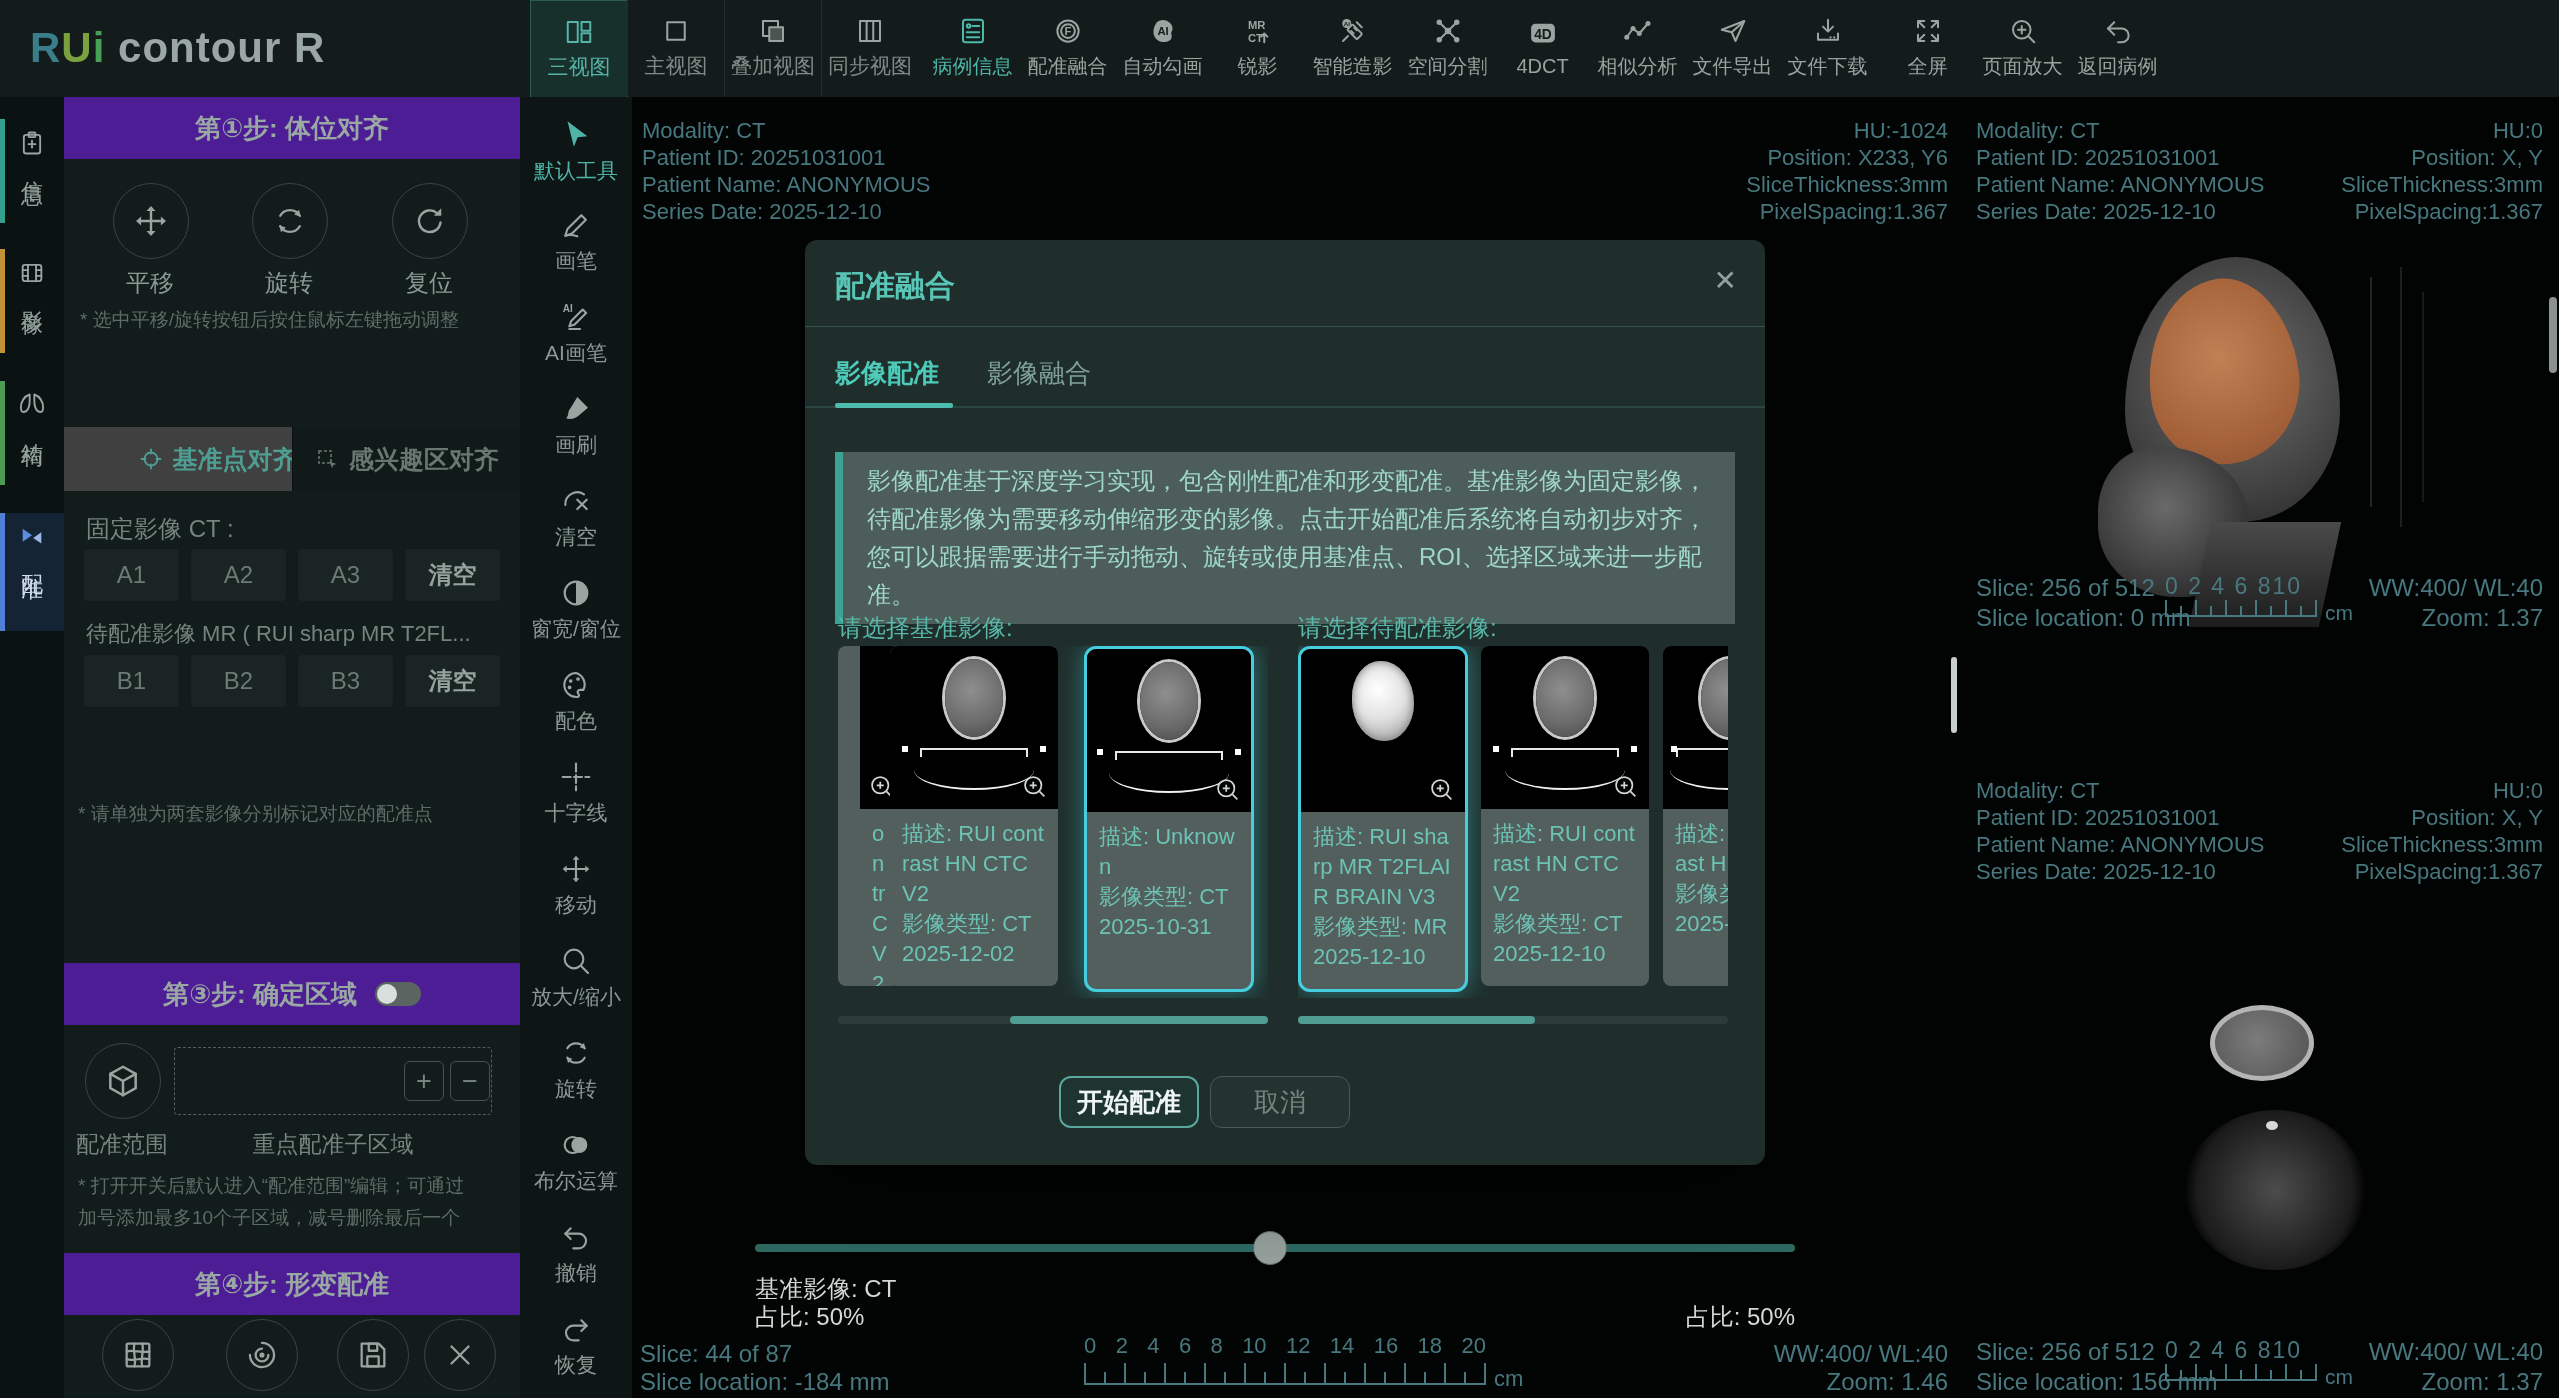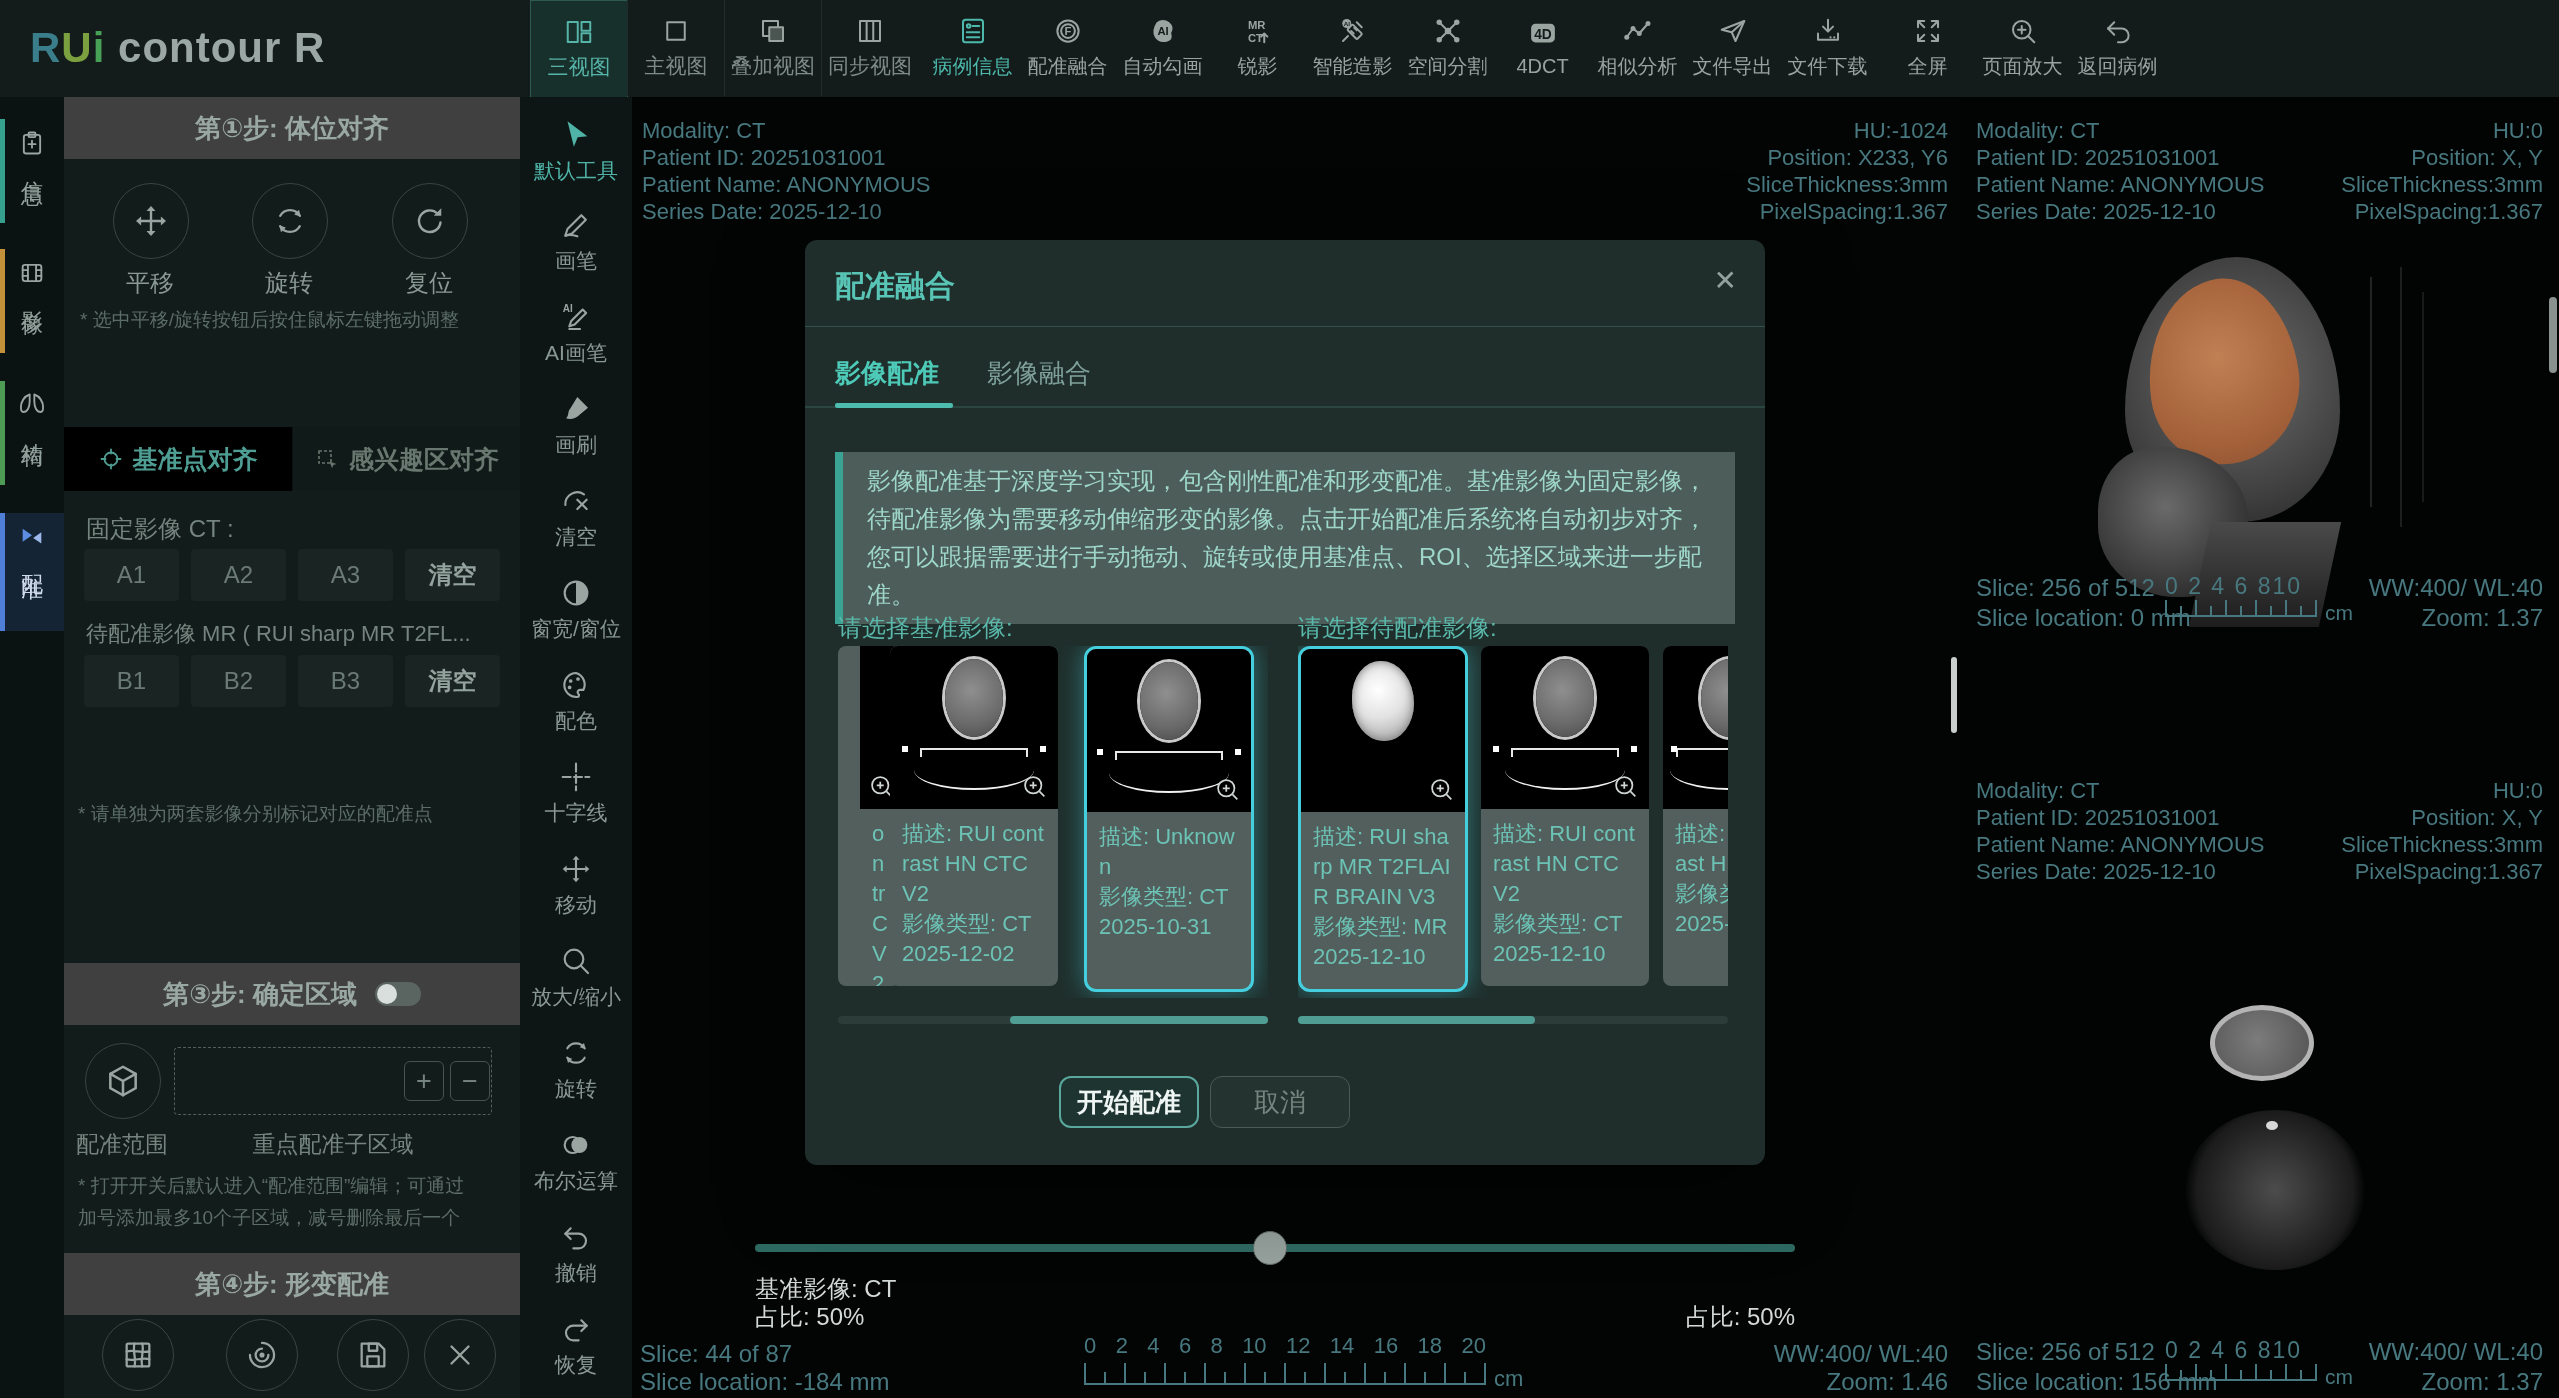--- a/index.html
+++ b/index.html
@@ -20,21 +20,21 @@
   .toptool.active{color:#4db8ac;} .toptool.active .stk{stroke:#4db8ac;}
   
   #sidetabs{position:absolute;left:0;top:97px;width:64px;height:1301px;background:#0a1312;}
   .stab{position:absolute;left:0;width:64px;height:104px;display:flex;flex-direction:column;align-items:center;padding-top:10px;box-sizing:border-box;cursor:pointer;}
   .stab .bar{position:absolute;left:0;top:0;width:5px;height:100%;}
   .vlbl{writing-mode:vertical-rl;font-size:22px;color:#93a19c;margin-top:6px;letter-spacing:3px;}
   .stab.active{background:rgba(64,104,190,0.20);}
   .stab.active .vlbl{color:#d0dbee;}
   
   #leftpanel{position:absolute;left:64px;top:97px;width:456px;height:1301px;background:#121c1a;overflow:hidden;}
-  .sec{position:absolute;left:0;width:456px;height:62px;background:#404040;display:flex;align-items:center;justify-content:center;gap:18px;font-size:26px;font-weight:600;color:#9aa8a4;}
+  .sec{position:absolute;left:0;width:456px;height:62px;background:#4c1d95;display:flex;align-items:center;justify-content:center;gap:18px;font-size:26px;font-weight:600;color:#9aa8a4;}
   .cbtn{position:absolute;width:74px;height:74px;border:1px solid #394643;border-radius:50%;display:flex;align-items:center;justify-content:center;cursor:pointer;background:#121c1a;}
   .clbl{position:absolute;width:74px;text-align:center;font-size:24px;color:#8b9995;}
   .pnote{position:absolute;font-size:19px;color:#5c6c67;}
   .tg{position:relative;width:46px;height:24px;border-radius:12px;cursor:pointer;}
   .tg .knob{position:absolute;left:2px;top:2px;width:20px;height:20px;border-radius:50%;background:#d9dfdc;}
   .tg.t2{background:#31433f;} .tg.t3{background:#5a6461;}
   .ltab{position:absolute;height:64px;width:228px;display:flex;align-items:center;justify-content:center;gap:10px;font-size:25px;font-weight:600;cursor:pointer;}
   .ab{position:absolute;width:95px;height:52px;background:#1a2523;border-radius:4px;display:flex;align-items:center;justify-content:center;font-size:24px;color:#6b7a75;cursor:pointer;}
   .ab.clear{color:#95a39e;font-weight:600;}
   
@@ -401,21 +401,21 @@
             </g>
             <path d="M19.5 3.5 v5 h-5Z" fill="#9aa5a2"></path>
           </svg>
         </span>
     </div>
     <div class="clbl" style="left:49px;top:170px;">平移</div>
     <div class="clbl" style="left:188px;top:170px;">旋转</div>
     <div class="clbl" style="left:328px;top:170px;">复位</div>
     <div class="pnote" style="left:16px;top:210px;">* 选中平移/旋转按钮后按住鼠标左键拖动调整</div>
 
-    <div class="ltab" style="left:0;top:330px;background:#000000;color:#4f9e93;">
+    <div class="ltab" style="left:0;top:330px;background:#404040;color:#4f9e93;padding-left:40px;">
       <span>
           <svg width="24" height="24" viewBox="0 0 24 24">
             <g stroke="#4f9e93" stroke-width="1.8" fill="none" stroke-linecap="round">
               <circle cx="12" cy="12" r="6.5"></circle>
               <line x1="12" y1="2.5" x2="12" y2="6.5"></line>
               <line x1="12" y1="17.5" x2="12" y2="21.5"></line>
               <line x1="2.5" y1="12" x2="6.5" y2="12"></line>
               <line x1="17.5" y1="12" x2="21.5" y2="12"></line>
             </g>
           </svg>

